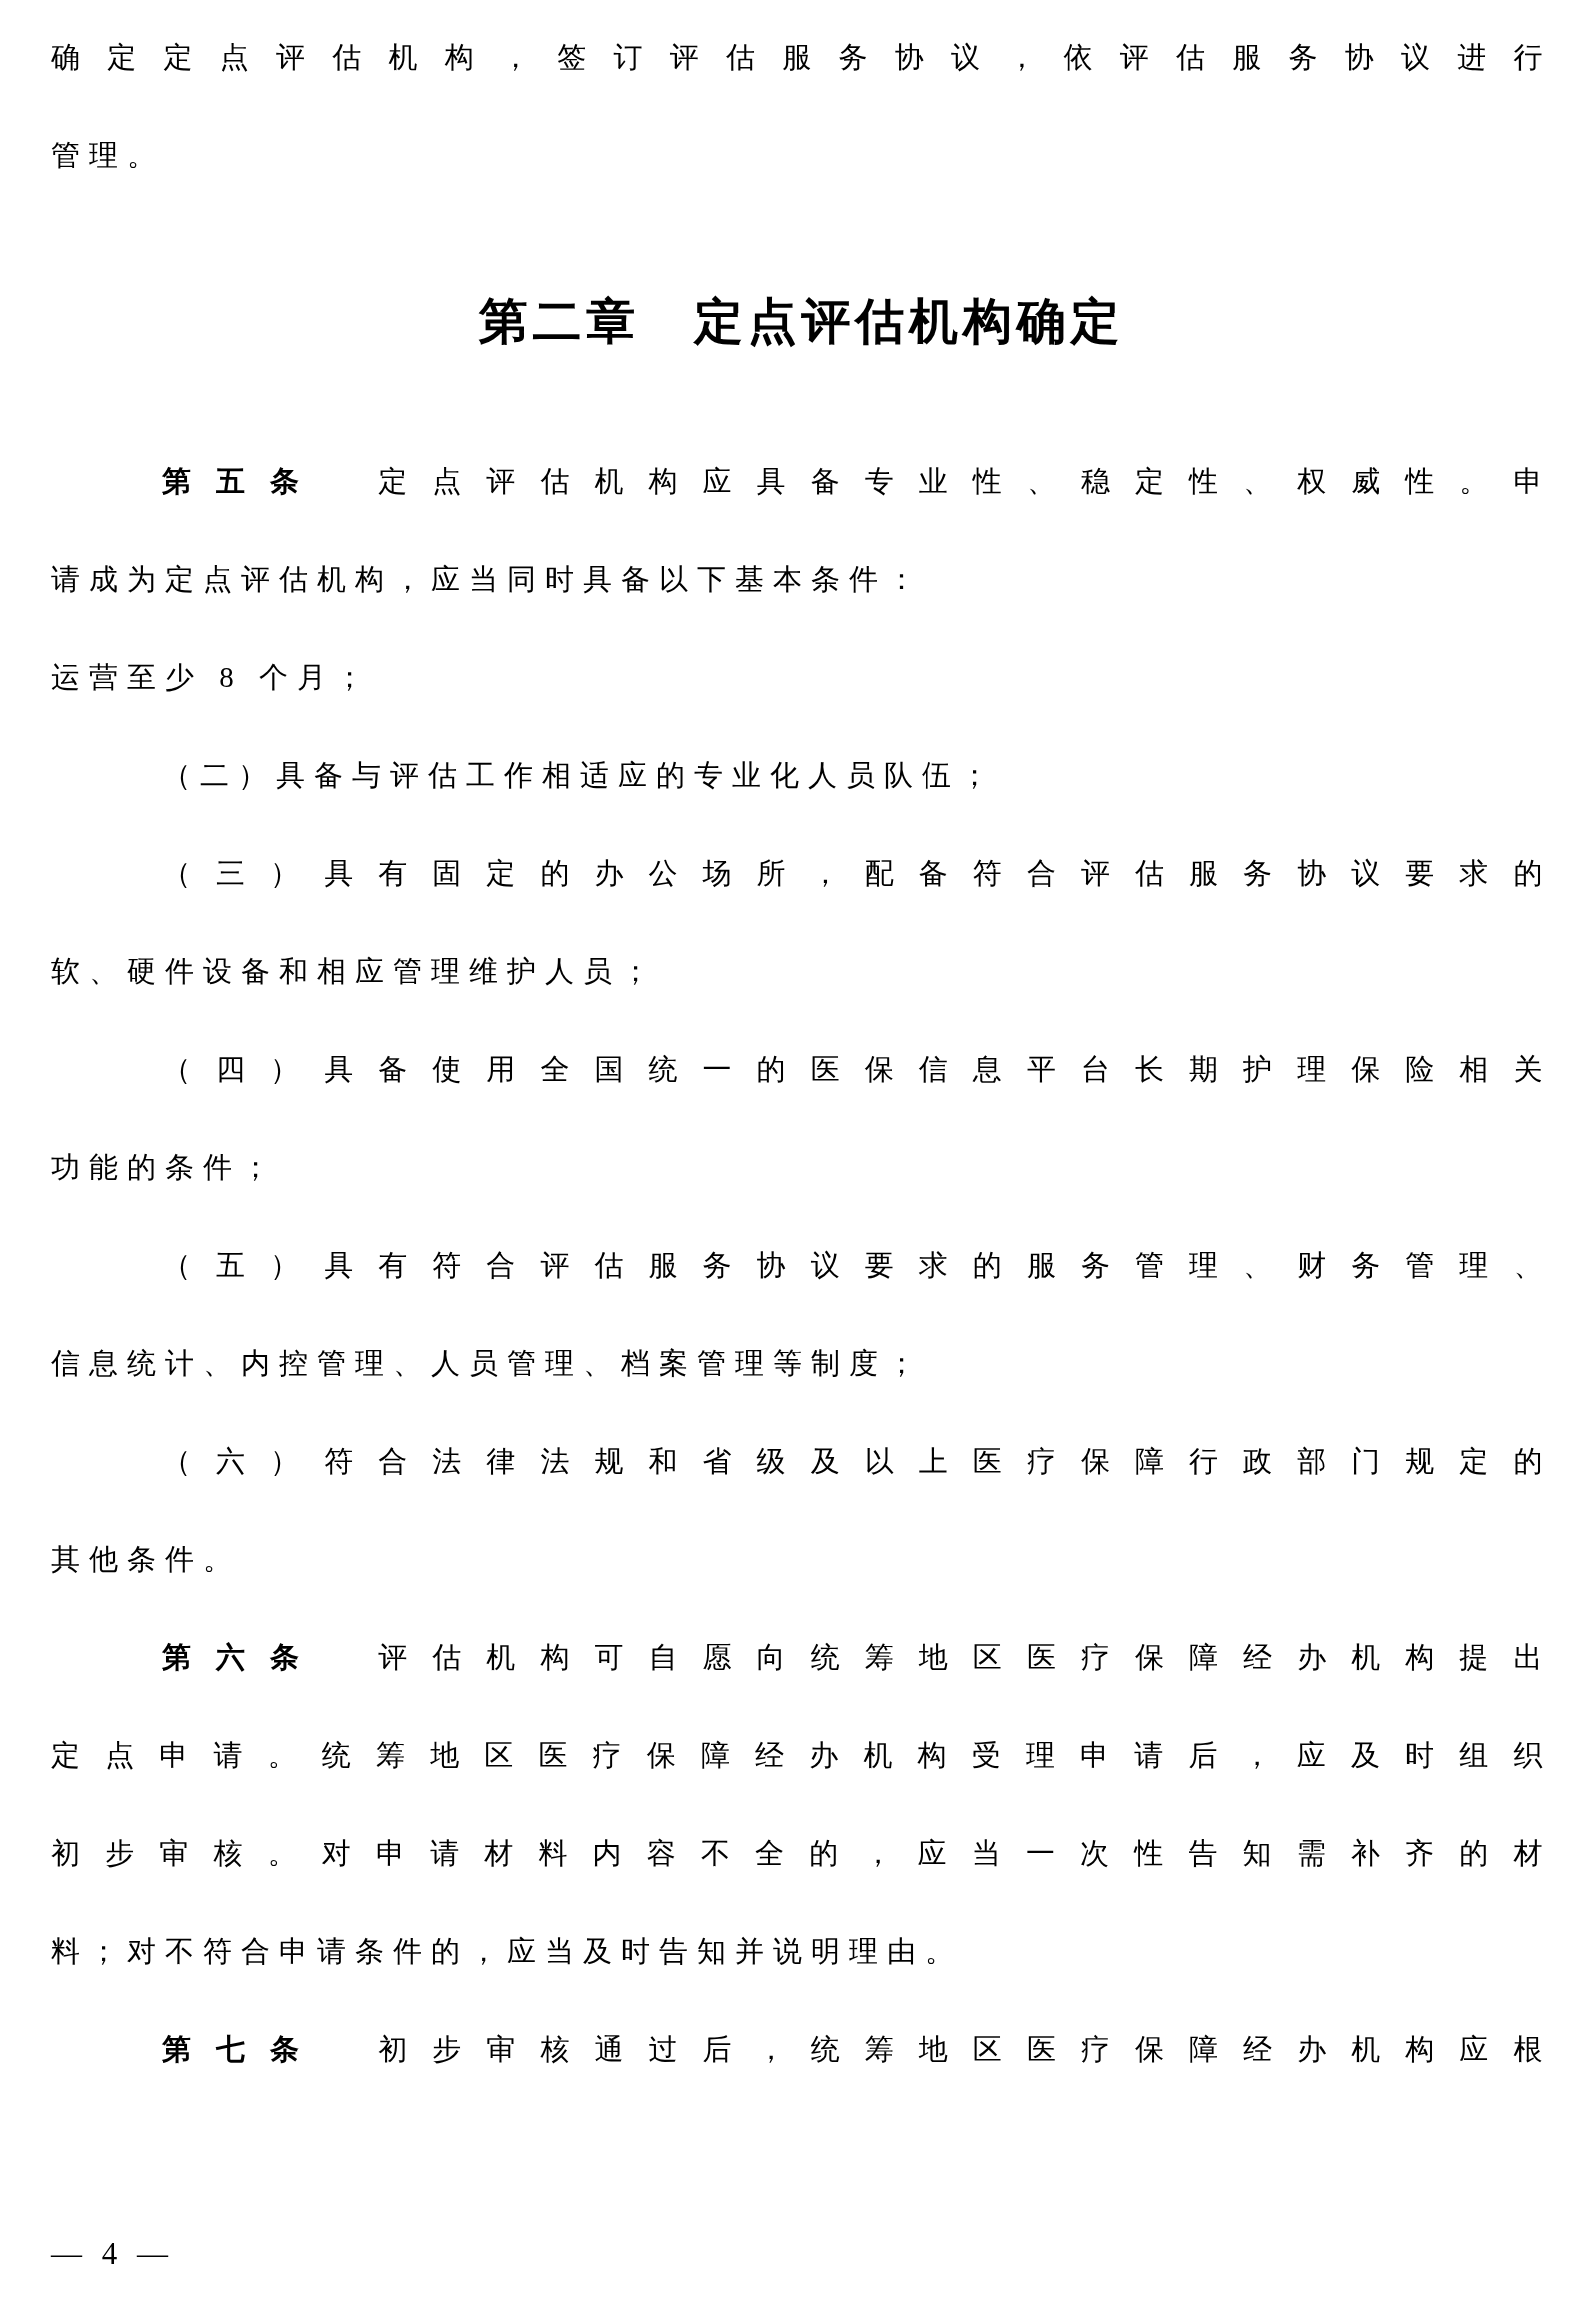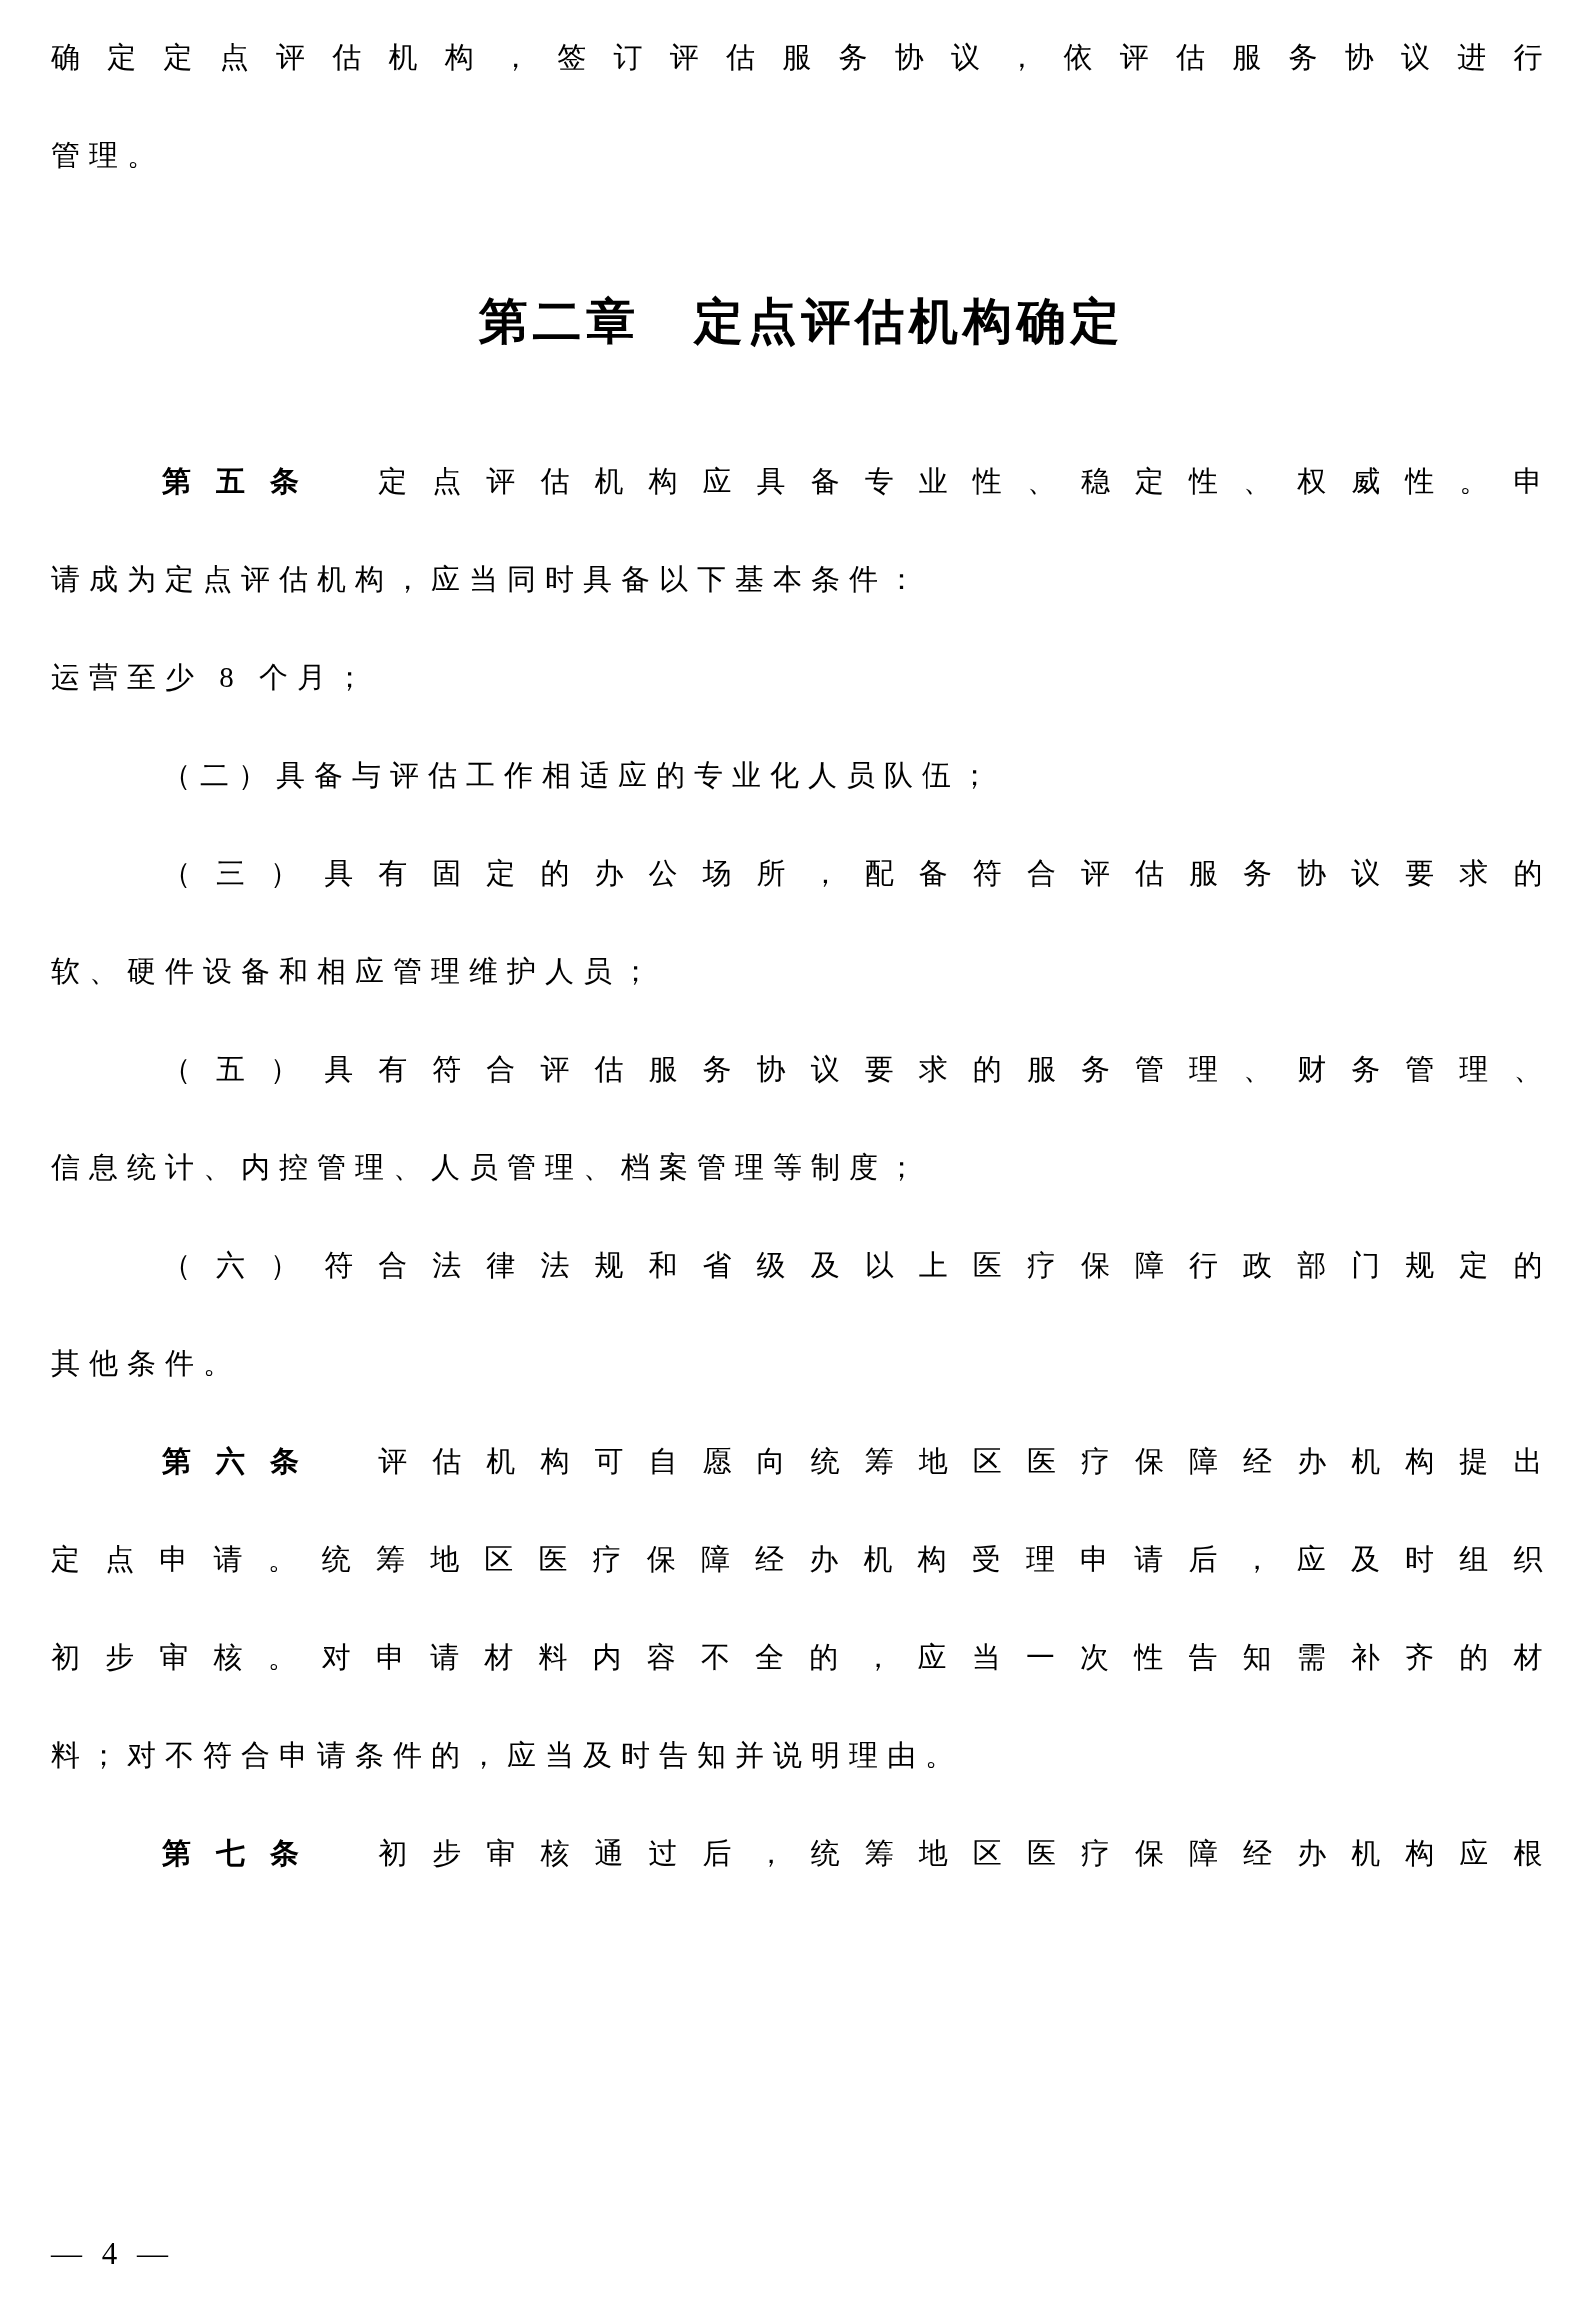--- a/index.html
+++ b/index.html
@@ -96,20 +96,24 @@
 
     <p class="para">
       <span class="ln end indent">（二）具备与评估工作相适应的专业化人员队伍；</span>
     </p>
 
     <p class="para">
       <span class="ln full indent">（三）具有固定的办公场所，配备符合评估服务协议要求的</span>
       <span class="ln end">软、硬件设备和相应管理维护人员；</span>
     </p>
 
+    <p class="para">
+      <span class="ln full indent">（四）具备使用全国统一的医保信息平台长期护理保险相关</span>
+      <span class="ln end">功能的条件；</span>
+    </p>
 
     <p class="para">
       <span class="ln full indent">（五）具有符合评估服务协议要求的服务管理、财务管理、</span>
       <span class="ln end">信息统计、内控管理、人员管理、档案管理等制度；</span>
     </p>
 
     <p class="para">
       <span class="ln full indent">（六）符合法律法规和省级及以上医疗保障行政部门规定的</span>
       <span class="ln end">其他条件。</span>
     </p>

